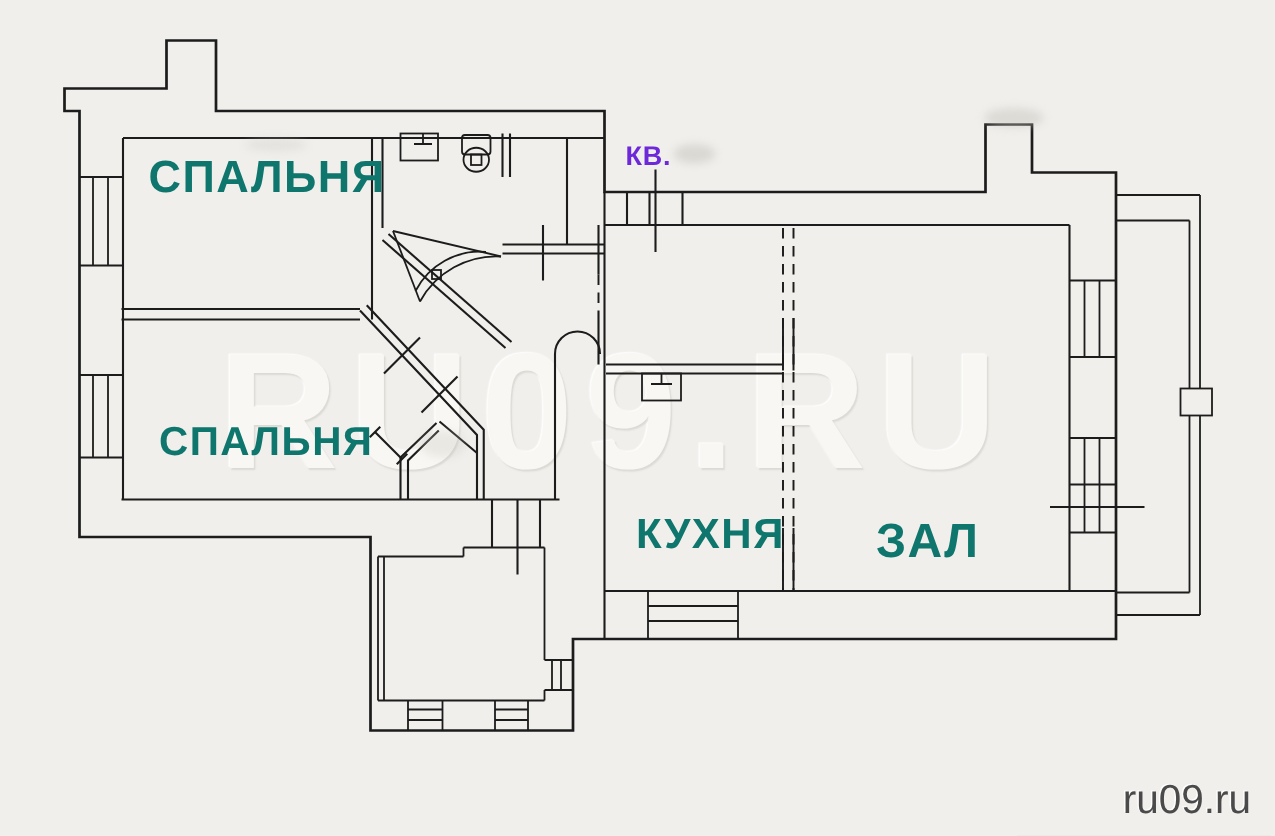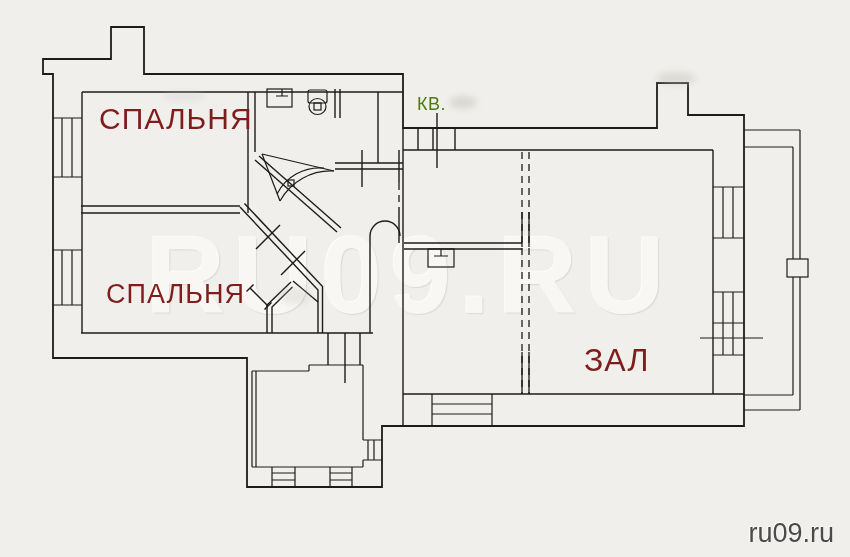--- a/index.html
+++ b/index.html
@@ -6,30 +6,30 @@
   .stage{
     position:relative;
     width:850px;height:557px;
     background:#f0efec;
     overflow:hidden;
     font-family:"Liberation Sans","DejaVu Sans",sans-serif;
   }
   .plan-svg{position:absolute;left:0;top:0;z-index:2;}
   .room-label{
     position:absolute;z-index:3;
-    font-weight:normal;color:#7f1d1d;
+    font-weight:bold;color:#0f766e;
     letter-spacing:1px;white-space:nowrap;line-height:1;
   }
   .lbl-bedroom-1{left:99px;top:104px;font-size:30px;}
   .lbl-bedroom-2{left:106px;top:281px;font-size:27px;}
   .lbl-kitchen{left:424px;top:342px;font-size:28px;}
   .lbl-living{left:584px;top:344px;font-size:32px;}
   .apt-label{
     position:absolute;left:417px;top:94px;z-index:3;
-    font-weight:normal;font-size:18px;color:#4d7c0f;letter-spacing:0.5px;
+    font-weight:bold;font-size:18px;color:#6d28d9;letter-spacing:0.5px;
   }
   .watermark{
     position:absolute;left:146px;top:220px;z-index:1;
     font-weight:bold;font-size:110px;letter-spacing:8px;line-height:1;
     color:#f8f7f3;
     text-shadow:1px 1px 1px rgba(196,193,185,0.45), -1px -1px 1px rgba(255,255,255,0.9);
     white-space:nowrap;
   }
   .site-credit{
     position:absolute;right:16px;top:518px;z-index:3;
@@ -174,20 +174,21 @@
       </g>
       <g>
         <rect x="428" y="249" width="26" height="18"></rect>
         <path d="M441,249 V256 M434,256 H448"></path>
       </g>
     </g>
   </svg>
 
   <div class="room-label lbl-bedroom-1">СПАЛЬНЯ</div>
   <div class="room-label lbl-bedroom-2">СПАЛЬНЯ</div>
+  <div class="room-label lbl-kitchen">КУХНЯ</div>
   <div class="room-label lbl-living">ЗАЛ</div>
 
   <div class="apt-label">КВ.</div>
 
   <div class="site-credit">ru09.ru</div>
 
   <div class="smudge s1"></div>
   <div class="smudge s2"></div>
   <div class="smudge s3"></div>
   <div class="smudge s4"></div>

